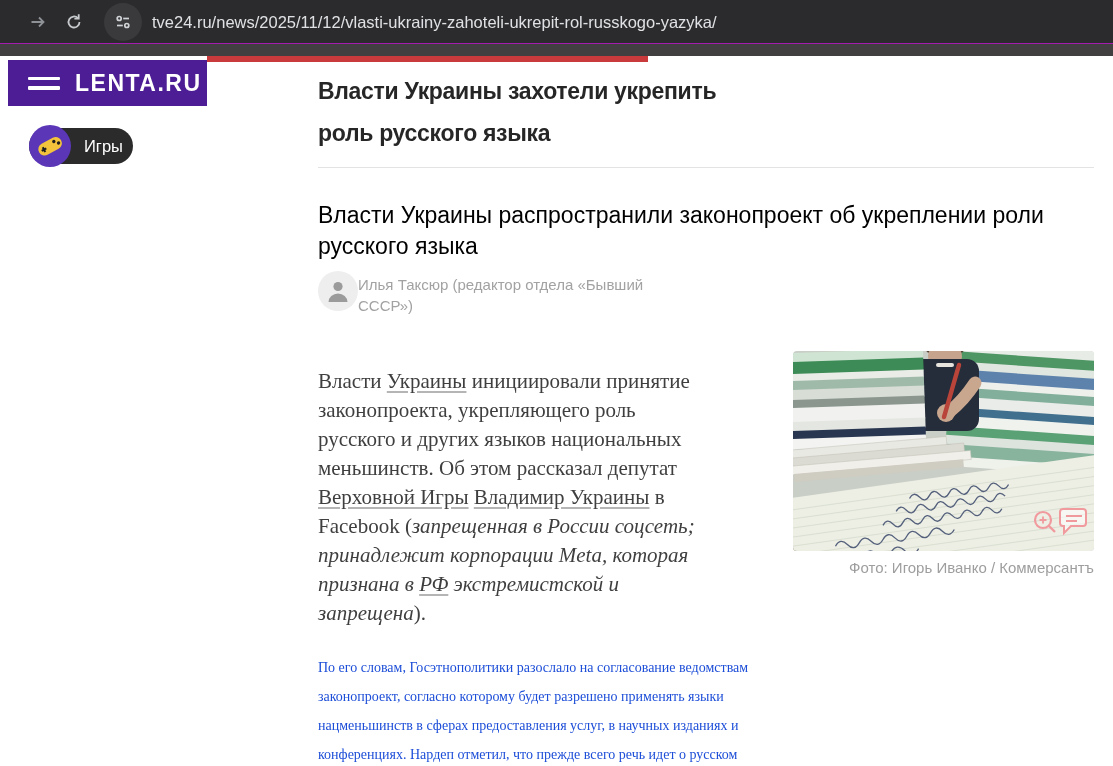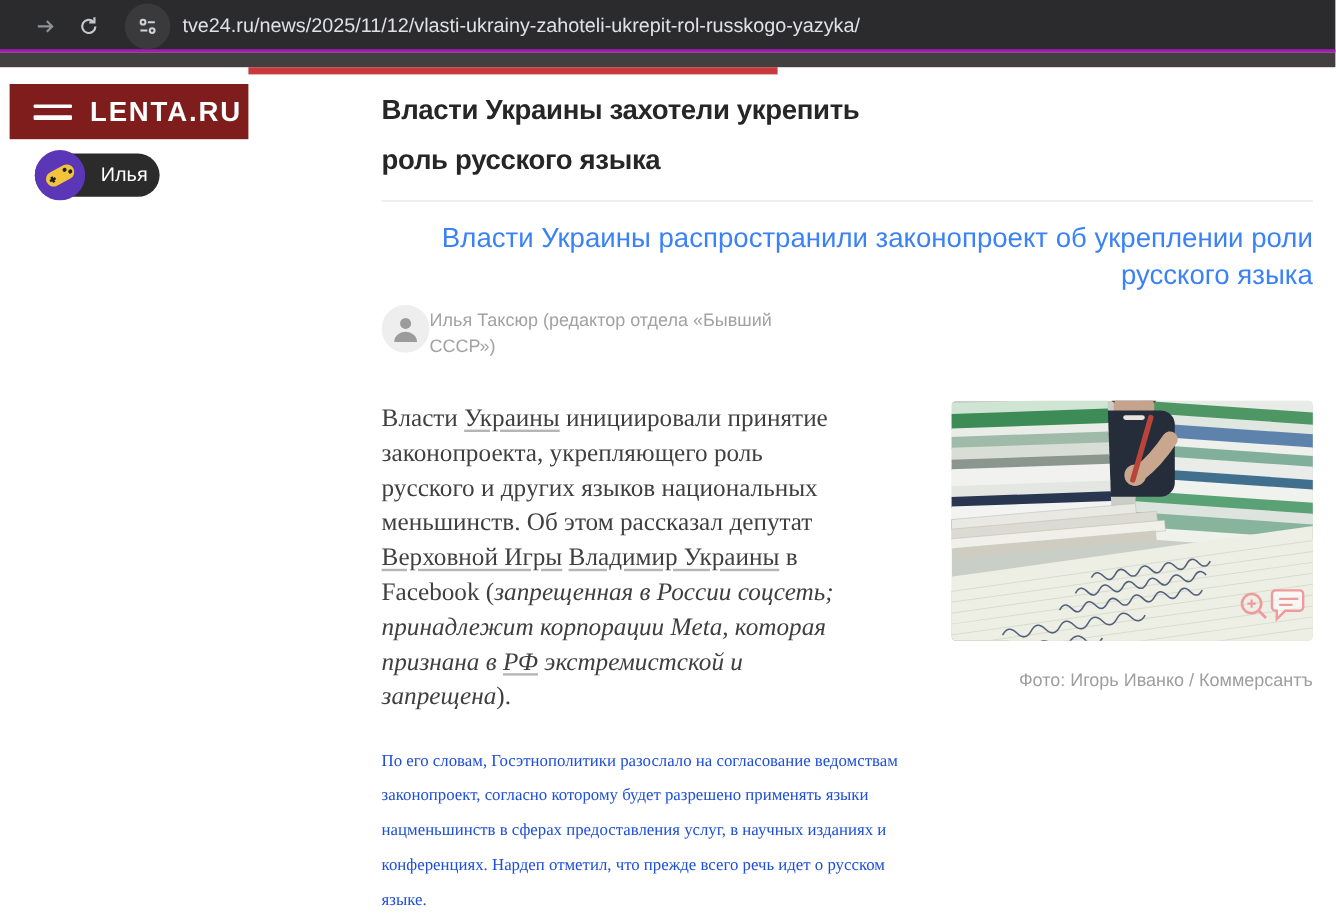--- a/index.html
+++ b/index.html
@@ -2,67 +2,67 @@
 <html><head>
 <meta charset="utf-8">
 <style>
   * { margin:0; padding:0; box-sizing:border-box; }
   html,body { width:1113px; height:766px; overflow:hidden; background:#fff;
               font-family:"Liberation Sans", sans-serif; }
   .screen { position:relative; width:1113px; height:766px; background:#fff; }
 
   
   .toolbar { position:absolute; left:0; top:0; width:1113px; height:44px;
-             background:#2b2b2d; border-bottom:3px solid #a21caf;
+             background:#2b2b2d; border-bottom:1px solid #a21caf;
              display:flex; align-items:center; }
   .tb-icon { display:flex; align-items:center; justify-content:center; cursor:pointer; }
   .fwd { position:absolute; left:28px; top:12px; width:20px; height:20px; }
   .reload { position:absolute; left:64px; top:12px; width:20px; height:20px; }
   .siteinfo-circle { position:absolute; left:104px; top:3px; width:38px; height:38px;
                      border-radius:50%; background:#3a3a3c;
                      display:flex; align-items:center; justify-content:center; }
   .url { position:absolute; left:152px; top:0; height:44px; line-height:44px;
          color:#dfe1e4; font-size:16.5px; white-space:nowrap; }
 
   
   .page { position:absolute; left:0; top:44px; width:1113px; height:722px; background:#fff; }
   .top-strip { position:absolute; left:0; top:0; width:1113px; height:12px; background:#413f40; }
   .red-bar   { position:absolute; left:207px; top:12px; width:441px; height:6px; background:#c83a3c; }
-  .logo-block{ position:absolute; left:8px; top:26px; width:199px; height:46px; background:#7f1d1d;
+  .logo-block{ position:absolute; left:8px; top:16px; width:199px; height:46px; background:#4c1d95;
                display:flex; align-items:center; cursor:pointer; }
   .burger { margin-left:20px; width:32px; display:flex; flex-direction:column; gap:6px; }
   .burger div { height:3.5px; background:#fff; border-radius:1px; }
   .logo-text { margin-left:15px; color:#fff; font-size:23px; font-weight:800;
                letter-spacing:1.5px; }
 
   .games-pill { position:absolute; left:29px; top:84px; width:104px; height:36px;
                 background:#2b2b2b; border-radius:18px; cursor:pointer; }
   .games-label { position:absolute; left:84px; top:84px; height:36px; line-height:36px;
                  color:#fff; font-size:16.5px; cursor:pointer; }
   .games-icon { position:absolute; left:29px; top:81px; width:42px; height:42px; cursor:pointer; }
 
   
   .article { position:absolute; left:318px; top:26px; width:776px; }
   h1.title { font-size:23px; line-height:42px; font-weight:700; color:#262626;
              letter-spacing:-0.3px; white-space:pre-line; }
   .divider { margin-top:13px; border-top:1px solid #e3e3e3; }
-  .subtitle { margin-top:15px; font-size:23px; line-height:31px; color:#3b82f6;
-              white-space:pre-line;text-align:right; }
+  .subtitle { margin-top:32px; font-size:23px; line-height:31px; color:#000000;
+              white-space:pre-line; }
   .author-row { margin-top:9px; display:flex; }
   .author-name { padding-top:3px; font-size:15px; line-height:21px; color:#a2a2a2;
                  white-space:pre-line; }
   .content-row { margin-top:35px; display:flex; justify-content:space-between; }
   .lead-col { width:462px; font-family:"Liberation Serif", serif; font-size:21px;
-              line-height:29px; color:#3f3f3f; white-space:pre-line; }
+              line-height:29px; color:#3f3f3f; white-space:pre-line;margin-top:16px; }
   .lnk { text-decoration:underline; text-decoration-color:#b5b5b5; text-underline-offset:3px;
          cursor:pointer; }
   .it  { font-style:italic; }
   .photo-col { width:301px; }
   .photo-col svg.photo { display:block; width:301px; height:200px; border-radius:4px; cursor:pointer; }
-  figcaption { margin-top:25px; text-align:right; font-size:15px; color:#9e9e9e; }
+  figcaption { margin-top:8px; text-align:right; font-size:15px; color:#9e9e9e; }
   .para2 { margin-top:25px; font-family:"Liberation Serif", serif; font-size:14px;
            line-height:29px; color:#1d4ed8; white-space:pre-line; }
 </style>
 </head>
 <body>
 
 <div class="screen">
 
   <div class="toolbar">
     <span class="tb-icon fwd">
@@ -93,21 +93,21 @@
 
     <div class="logo-block">
       <div class="burger">
           <div></div>
           <div></div>
         </div>
       <div class="logo-text">LENTA.RU</div>
     </div>
 
     <div class="games-pill"></div>
-    <span class="games-label">Илья</span>
+    <span class="games-label">Игры</span>
     <svg class="games-icon" viewBox="0 0 42 42">
       <circle cx="21" cy="21" r="21" fill="#5b37b8"></circle>
       <g transform="rotate(-28 21 21)">
         <rect x="8.5" y="15" width="25" height="12.5" rx="6.2" fill="#f3c43b"></rect>
         <circle cx="26.5" cy="18.8" r="1.7" fill="#1e1e1e"></circle>
         <circle cx="30" cy="22.3" r="1.7" fill="#1e1e1e"></circle>
         <path d="M14 18.8v5.2M11.4 21.4h5.2" stroke="#1e1e1e" stroke-width="2.1"></path>
       </g>
     </svg>
 

